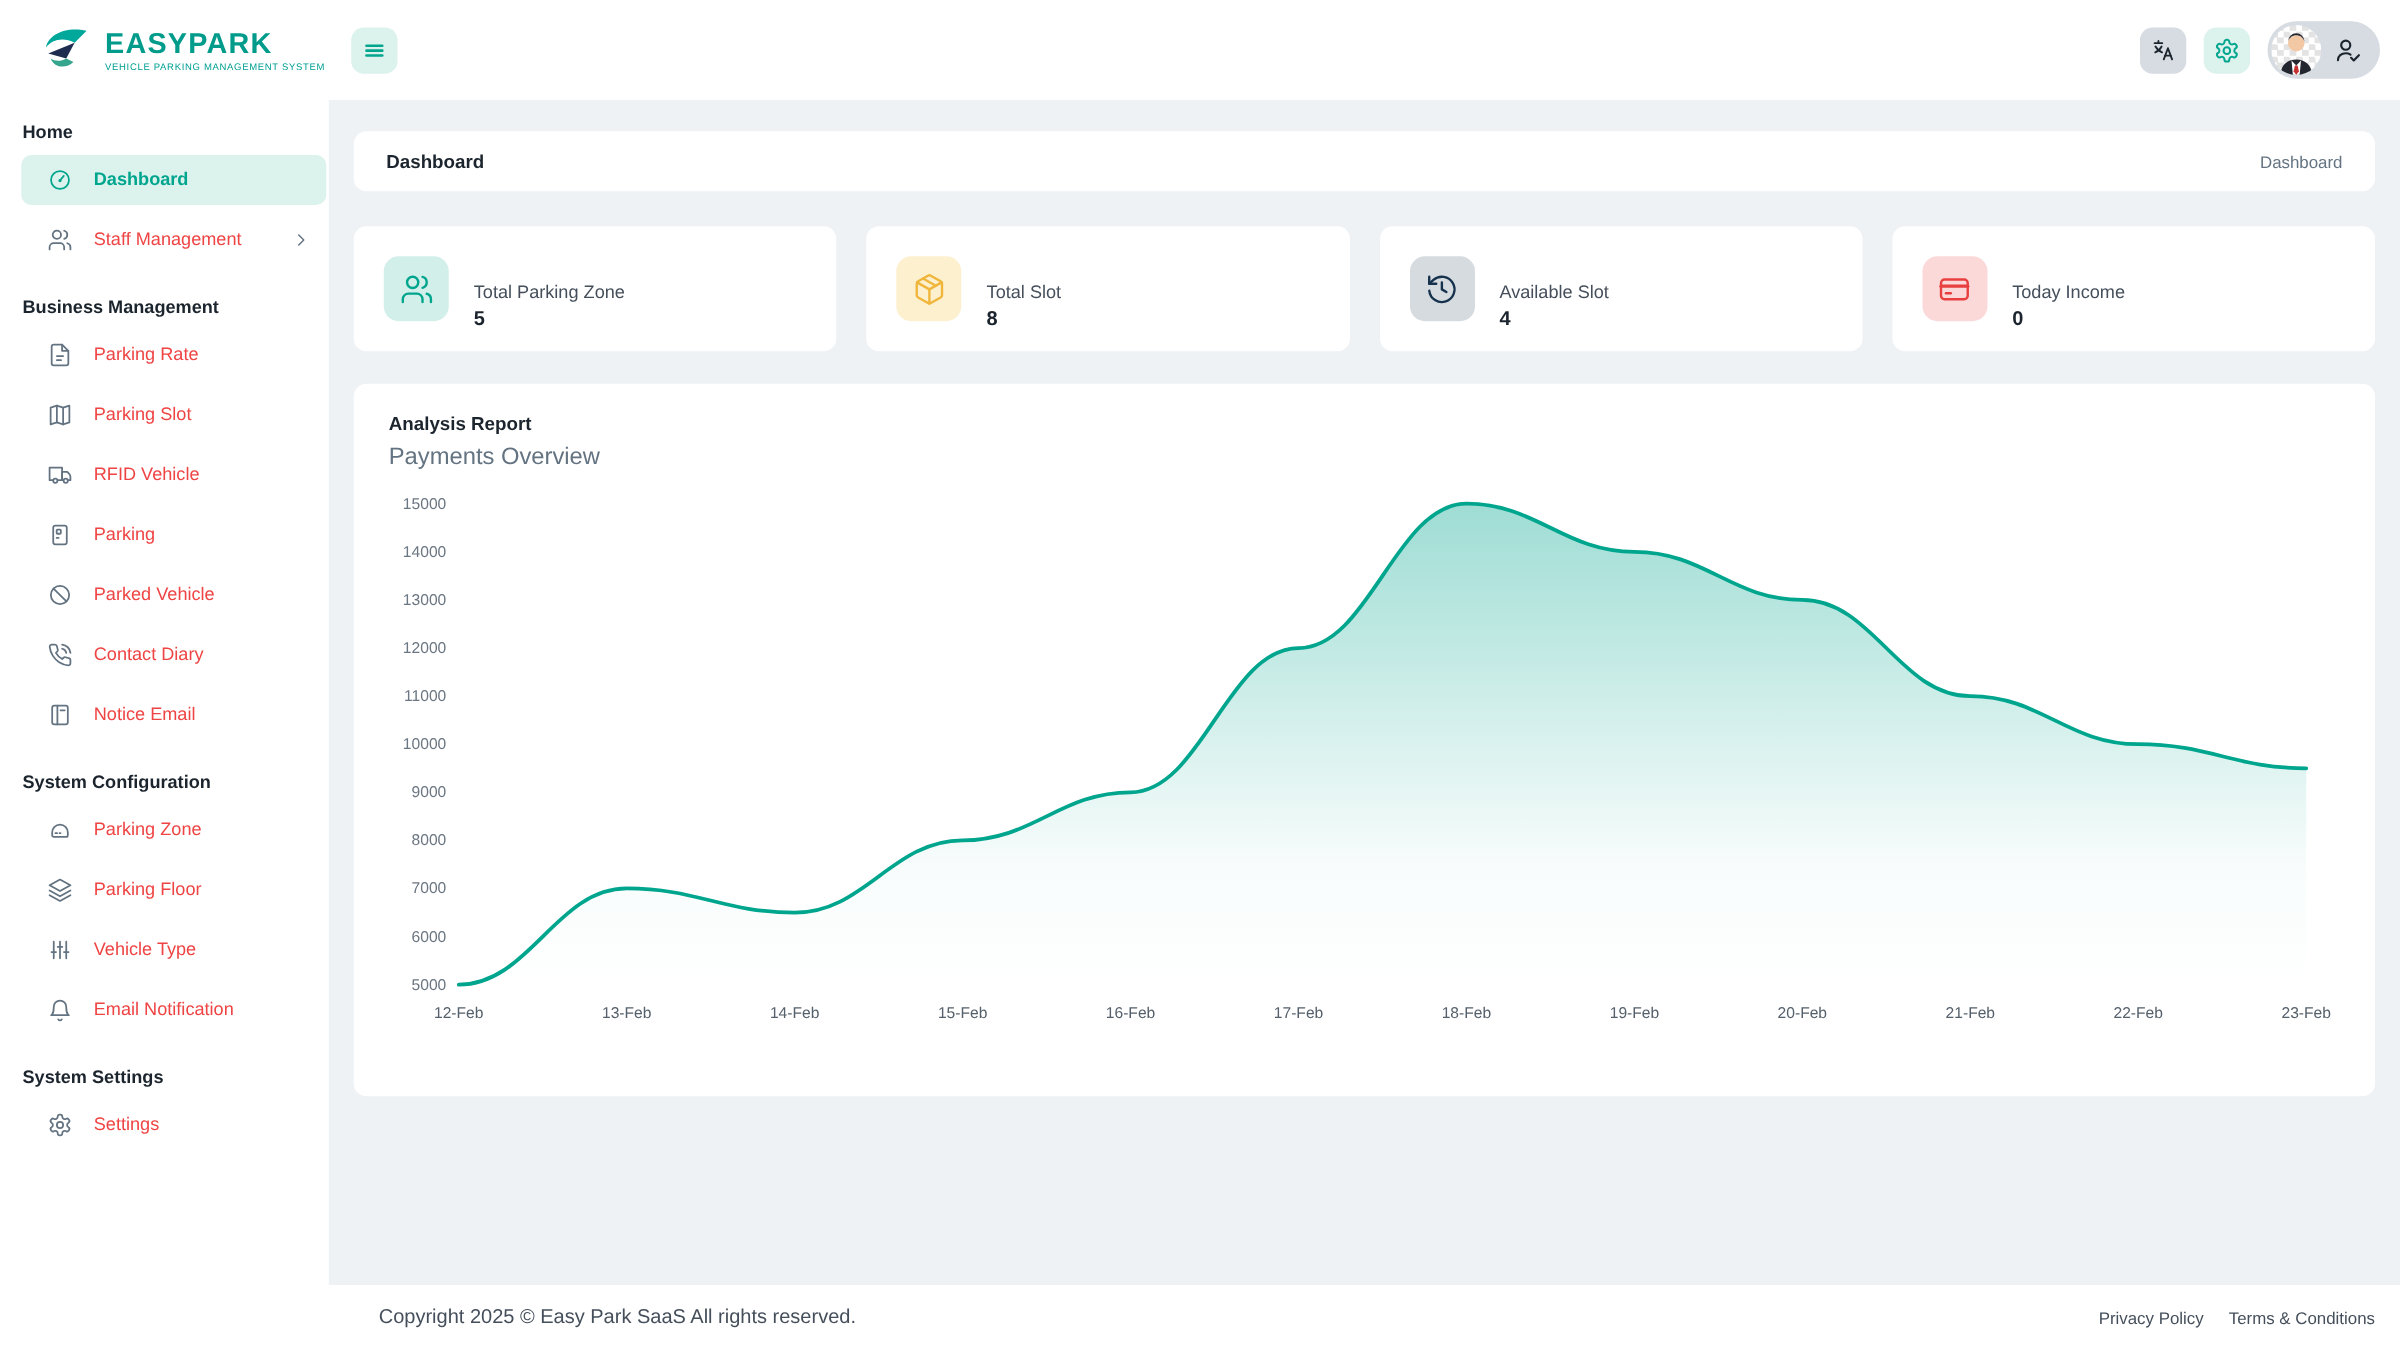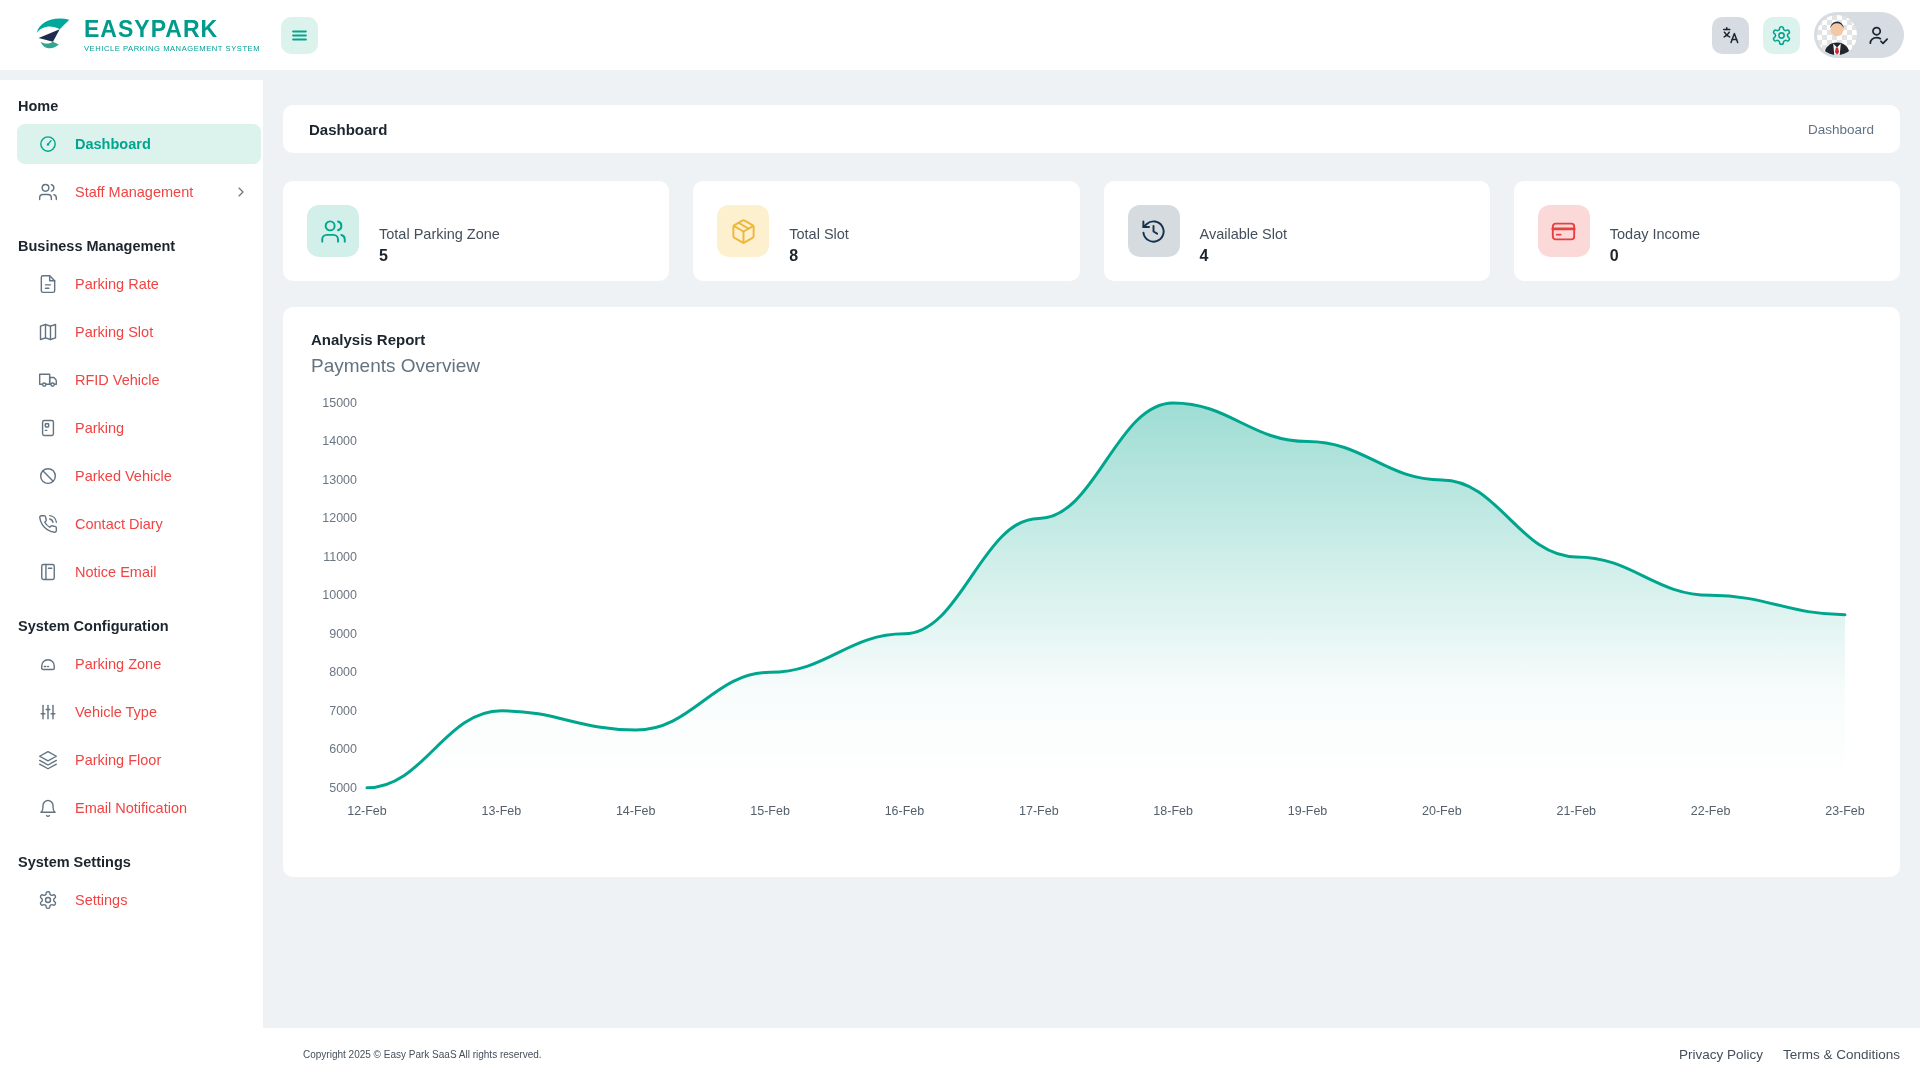--- a/index.html
+++ b/index.html
@@ -1,19 +1,19 @@
 <!DOCTYPE html>
 <html><head>
 <meta charset="utf-8">
 <style>
   * { margin:0; padding:0; box-sizing:border-box; }
   html,body { width:1920px; height:1080px; overflow:hidden; font-family:"Liberation Sans", sans-serif; background:#eef2f5; }
 
   
-  .topbar { position:absolute; top:0; left:0; width:1920px; height:70px; background:#ffffff; display:flex; align-items:center; z-index:5; }
+  .topbar { position:absolute; top:0; left:0; width:1920px; height:80px; background:#ffffff; display:flex; align-items:center; z-index:5; }
   .logo-wrap { width:263px; display:flex; align-items:center; padding-left:30px; gap:8px; flex-shrink:0; }
   .logo-text { display:flex; flex-direction:column; }
   .logo-name { font-size:23px; font-weight:700; letter-spacing:1px; color:#009b8a; line-height:1; }
   .logo-tag  { font-size:7.6px; letter-spacing:0.55px; color:#00a093; margin-top:3px; }
   .menu-btn { width:37px; height:37px; border-radius:10px; background:#dcf2ed; display:flex; align-items:center; justify-content:center; margin-left:18px; cursor:pointer; border:none; }
   .topbar-spacer { flex:1; }
   .tb-icons { display:flex; align-items:center; gap:14px; padding-right:16px; }
   .icon-btn { width:37px; height:37px; border-radius:10px; display:flex; align-items:center; justify-content:center; cursor:pointer; border:none; }
   .icon-btn.gray { background:#d6dce2; color:#1c252e; }
   .icon-btn.teal { background:#dcf2ed; color:#00a58e; }
@@ -46,21 +46,21 @@
   .chart-card { padding:24px 28px; height:570px; }
   .chart-title { font-size:15px; font-weight:700; color:#1c252e; }
   .chart-sub { font-size:19px; color:#637381; margin-top:7px; }
   .chart-wrap { margin-top:14px; }
   .chart-wrap svg { display:block; width:100%; height:auto; }
   .tick-label { font-size:12.5px; fill:#6b7682; }
   .x-label { font-size:12.5px; fill:#55606b; }
 
   
   .footer { position:absolute; left:0; bottom:0; width:1920px; height:52px; background:#ffffff; display:flex; align-items:center; justify-content:space-between; padding:0 20px 0 303px; }
-  .copy { font-size:10px; color:#454f5b; }
+  .copy { font-size:16px; color:#454f5b; }
   .foot-links { display:flex; gap:20px; }
   .foot-links a { font-size:13.5px; color:#454f5b; text-decoration:none; cursor:pointer; }
 
   .mi { display:inline-flex; }
   .mi svg { display:block; }
 </style>
 </head>
 <body>
 
 <div class="topbar">
@@ -236,39 +236,39 @@
           <path d="M4.5 17v-2.6a7.5 7.5 0 0 1 15 0V17a1.6 1.6 0 0 1-1.6 1.6H6.1A1.6 1.6 0 0 1 4.5 17z"></path>
           <line x1="7.6" y1="15" x2="9.2" y2="15"></line>
           <line x1="11.6" y1="15" x2="12.4" y2="15"></line>
         </svg>
       </span>
       <span>Parking Zone</span>
     </div>
     <div class="side-item">
       <span class="mi">
         <svg width="20" height="20" viewBox="0 0 24 24" fill="none" stroke="currentColor" stroke-width="1.7" stroke-linecap="round" stroke-linejoin="round">
+          <path d="m12 2 10 5.5L12 13 2 7.5z"></path>
+          <path d="m2 12.5 10 5.5 10-5.5"></path>
+          <path d="m2 17 10 5.5L22 17"></path>
+        </svg>
+      </span>
+      <span>Parking Floor</span>
+    </div>
+    <div class="side-item">
+      <span class="mi">
+        <svg width="20" height="20" viewBox="0 0 24 24" fill="none" stroke="currentColor" stroke-width="1.7" stroke-linecap="round" stroke-linejoin="round">
           <line x1="6" y1="4" x2="6" y2="20"></line>
           <line x1="3.8" y1="14" x2="8.2" y2="14"></line>
           <line x1="12" y1="4" x2="12" y2="20"></line>
           <line x1="9.8" y1="9" x2="14.2" y2="9"></line>
           <line x1="18" y1="4" x2="18" y2="20"></line>
           <line x1="15.8" y1="14" x2="20.2" y2="14"></line>
         </svg>
       </span>
       <span>Vehicle Type</span>
-    </div>
-    <div class="side-item">
-      <span class="mi">
-        <svg width="20" height="20" viewBox="0 0 24 24" fill="none" stroke="currentColor" stroke-width="1.7" stroke-linecap="round" stroke-linejoin="round">
-          <path d="m12 2 10 5.5L12 13 2 7.5z"></path>
-          <path d="m2 12.5 10 5.5 10-5.5"></path>
-          <path d="m2 17 10 5.5L22 17"></path>
-        </svg>
-      </span>
-      <span>Parking Floor</span>
     </div>
     <div class="side-item">
       <span class="mi">
         <svg width="20" height="20" viewBox="0 0 24 24" fill="none" stroke="currentColor" stroke-width="1.7" stroke-linecap="round" stroke-linejoin="round">
           <path d="M18 9a6 6 0 1 0-12 0c0 7-2.5 8-2.5 8h17S18 16 18 9"></path>
           <path d="M10.3 21a1.94 1.94 0 0 0 3.4 0"></path>
         </svg>
       </span>
       <span>Email Notification</span>
     </div>

